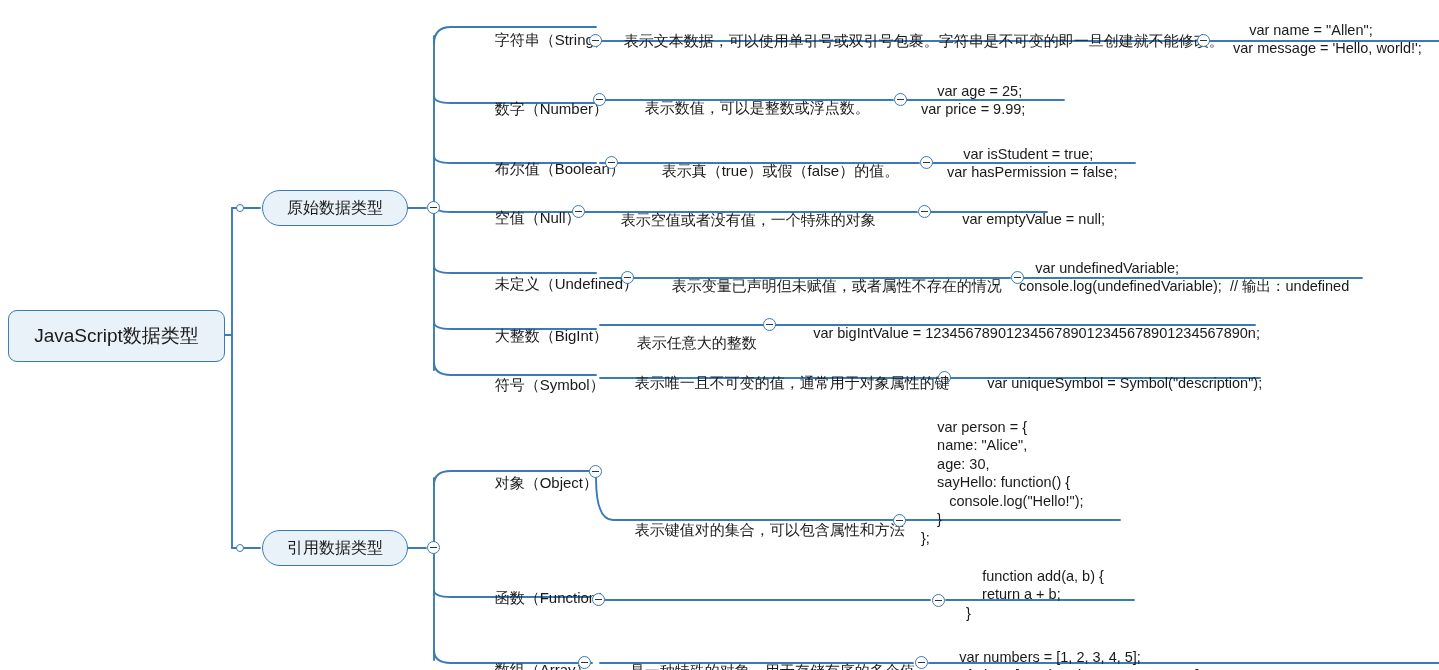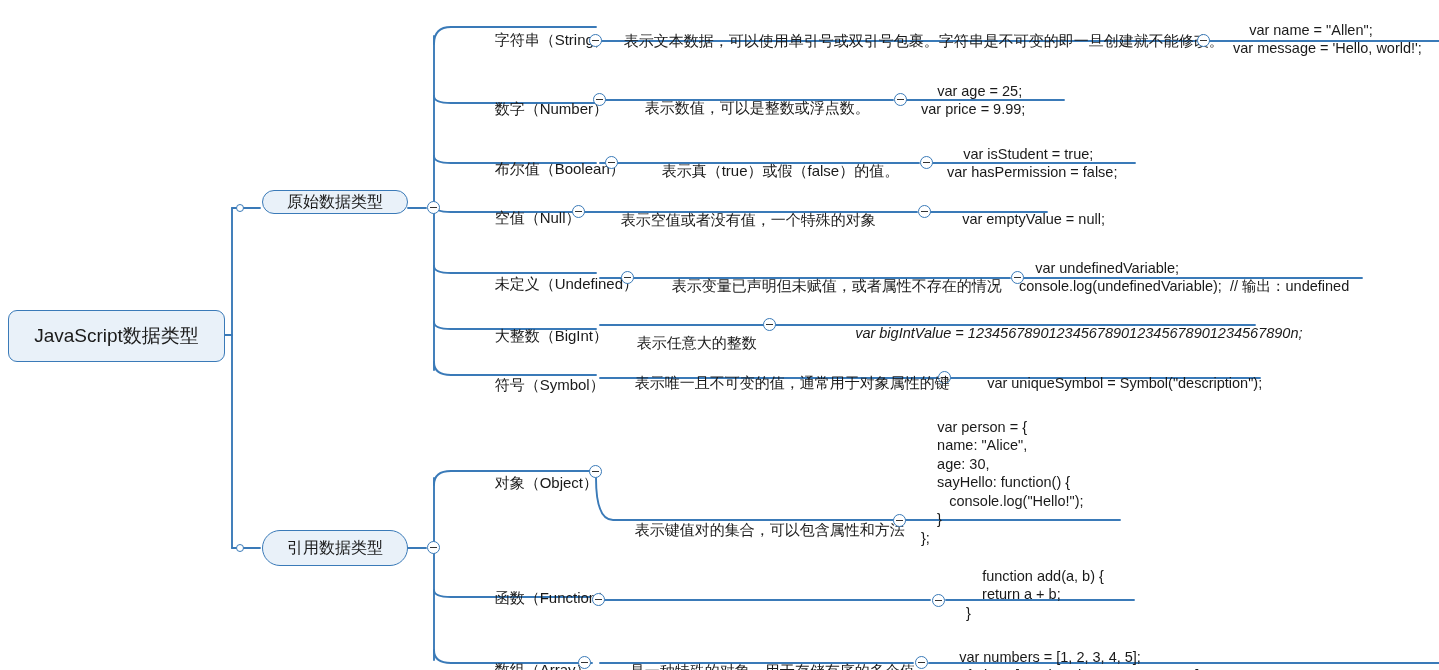--- a/index.html
+++ b/index.html
@@ -152,21 +152,21 @@
       <path d="M929 663 L1439 663"></path>
 
     </g>
   </svg>
 
   <div class="node root-node" style="left:8px; top:310px; width:217px; height:52px;">
     <span>JavaScript数据类型</span>
   </div>
 
   <div class="dot" style="left:236px; top:204px;"></div>
-  <div class="node pill-node" style="left:262px; top:190px; width:146px; height:24px;">
+  <div class="node pill-node" style="left:262px; top:190px; width:146px; height:36px;">
     <span>原始数据类型</span>
   </div>
   <div class="toggle" style="left:427px; top:201px;"></div>
 
   <div class="dot" style="left:236px; top:544px;"></div>
   <div class="node pill-node" style="left:262px; top:530px; width:146px; height:36px;">
     <span>引用数据类型</span>
   </div>
   <div class="toggle" style="left:427px; top:541px;"></div>
 
@@ -234,21 +234,21 @@
   </div>
 
   <div class="node text-node code" style="left:1019px; top:240px;">
     <span>var undefinedVariable;
 console.log(undefinedVariable);  // 输出：undefined</span>
   </div>
   <div class="toggle" style="left:763px; top:318px;"></div>
   <div class="node text-node" style="left:620px; top:315px;">
     <span>表示任意大的整数</span>
   </div>
-  <div class="node text-node code" style="left:839px; top:305px;font-style:italic;">
+  <div class="node text-node code" style="left:797px; top:305px;">
     <span>var bigIntValue = 1234567890123456789012345678901234567890n;</span>
   </div>
 
   <div class="node text-node" style="left:478px; top:357px;">
     <span>符号（Symbol）</span>
   </div>
   <div class="toggle" style="left:938px; top:371px;"></div>
   <div class="node text-node" style="left:618px; top:355px;">
     <span>表示唯一且不可变的值，通常用于对象属性的键</span>
   </div>

